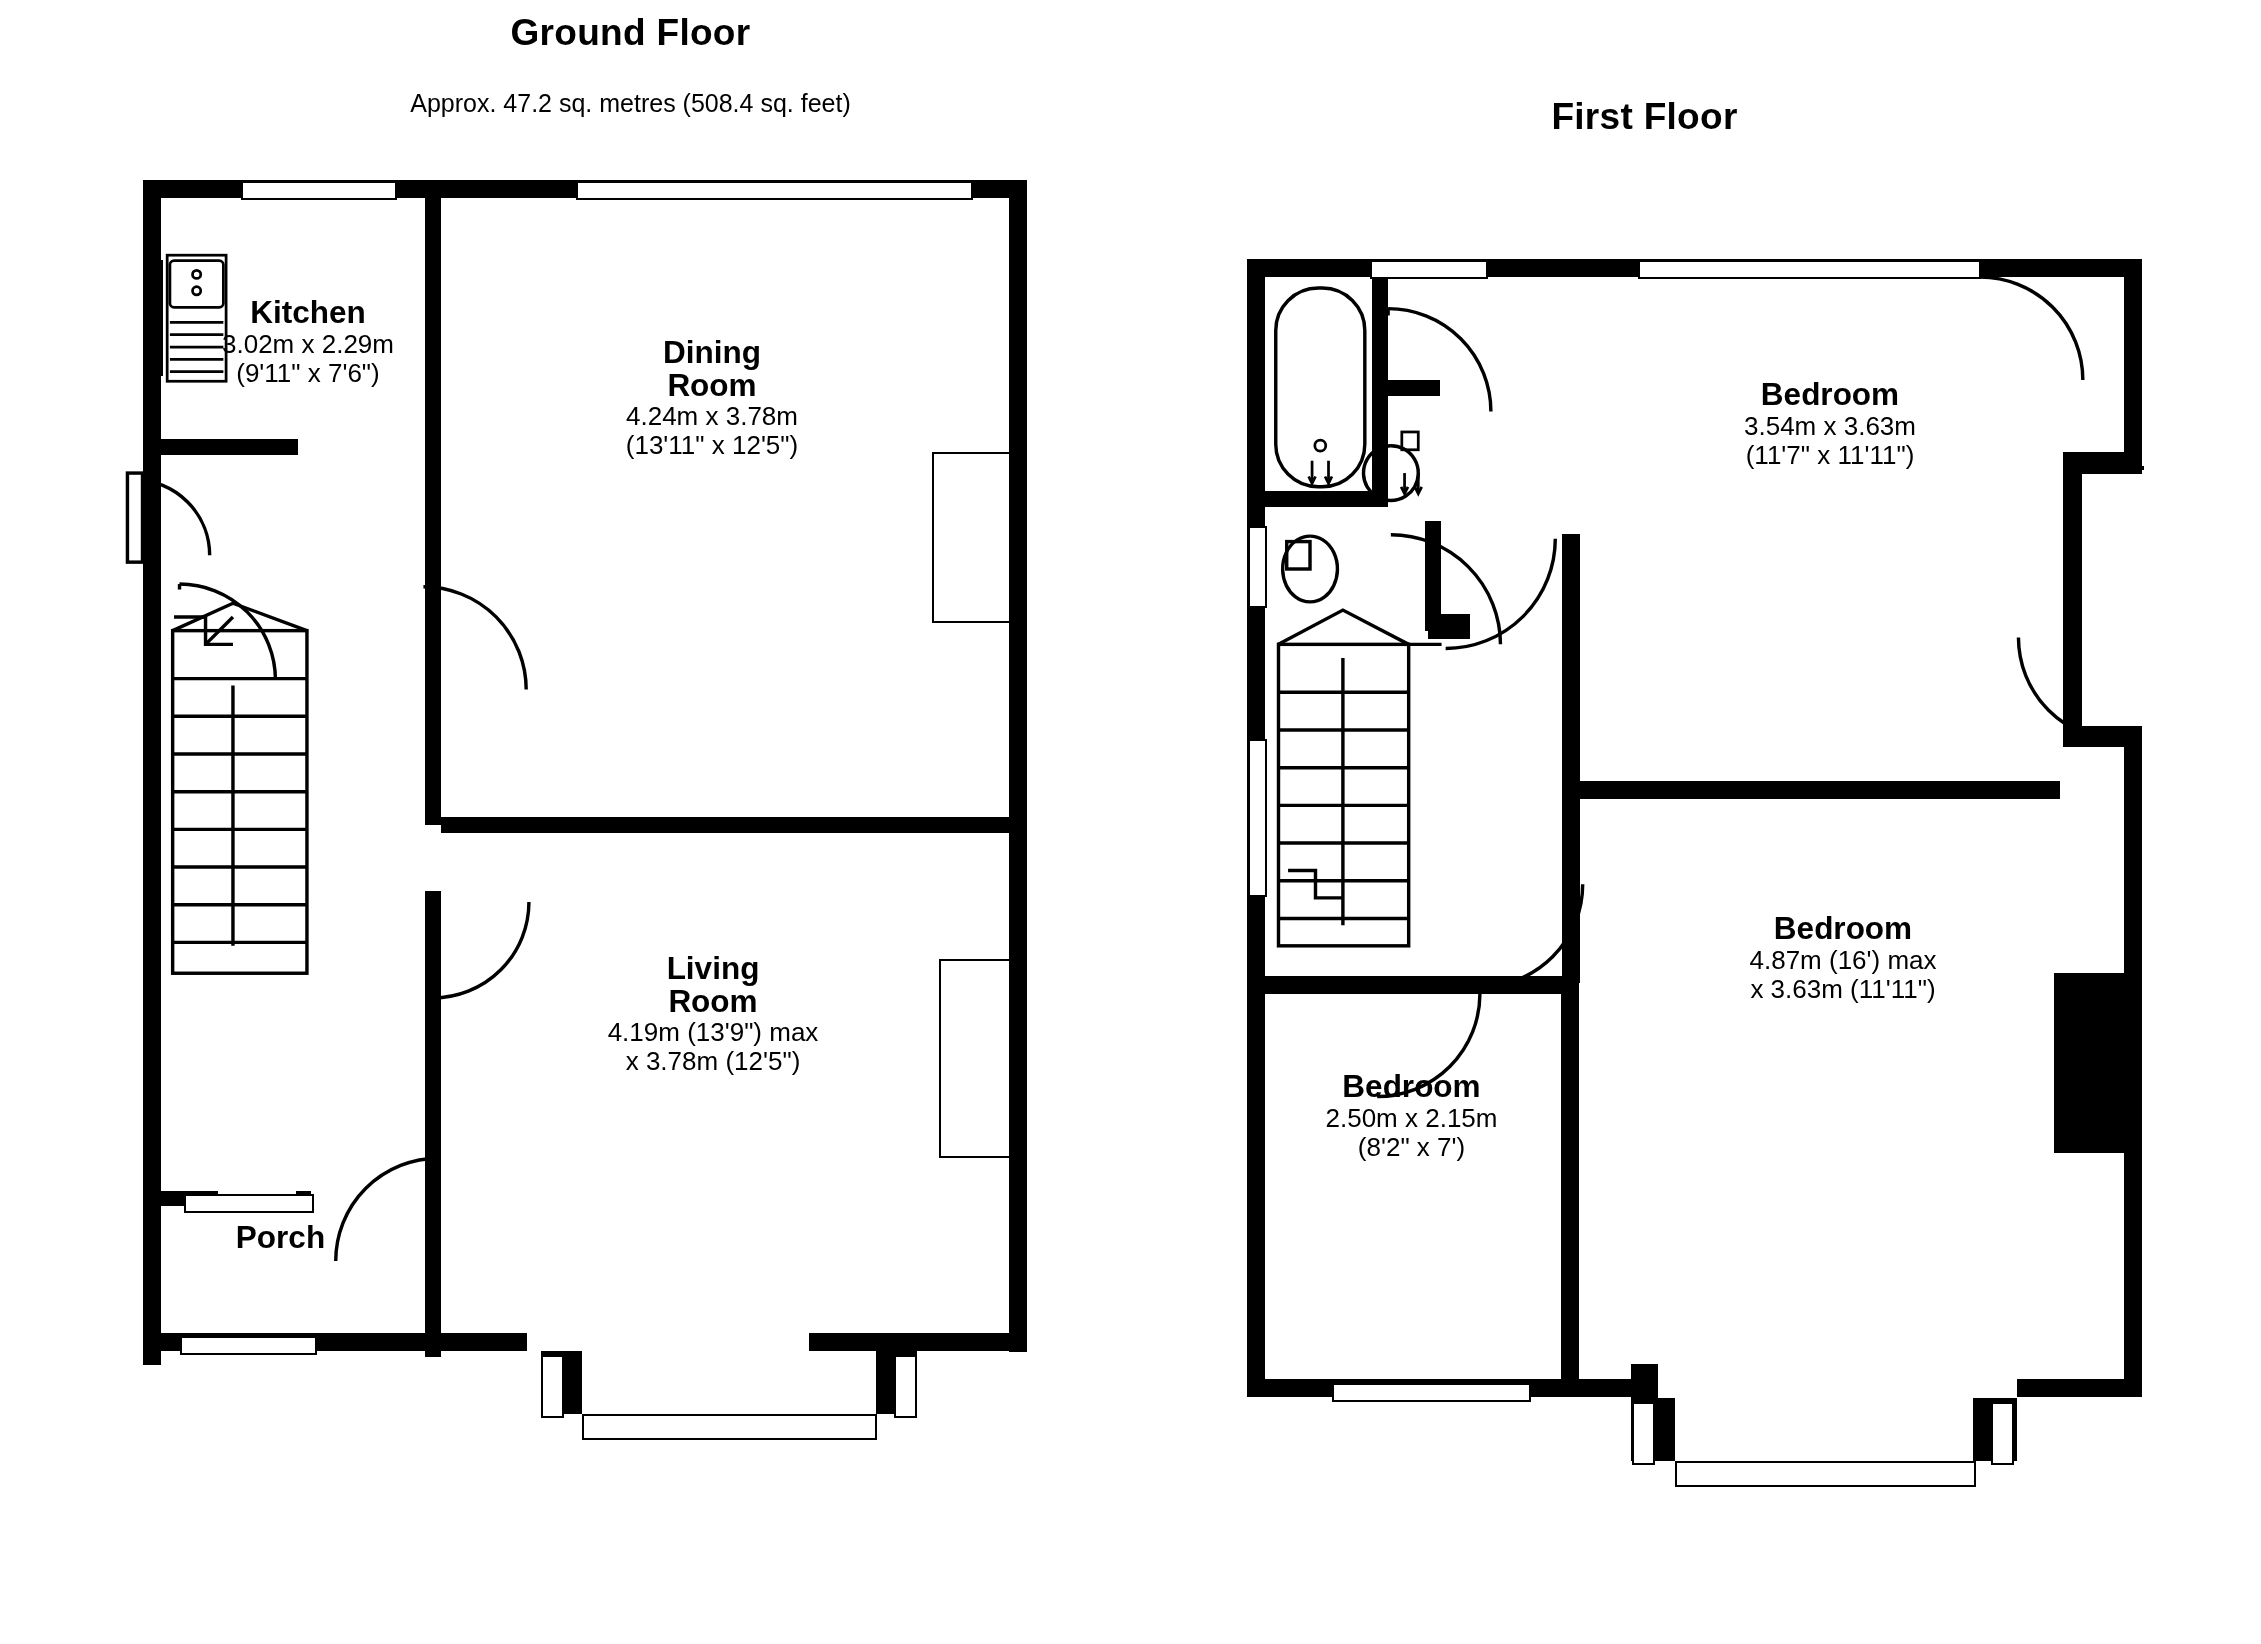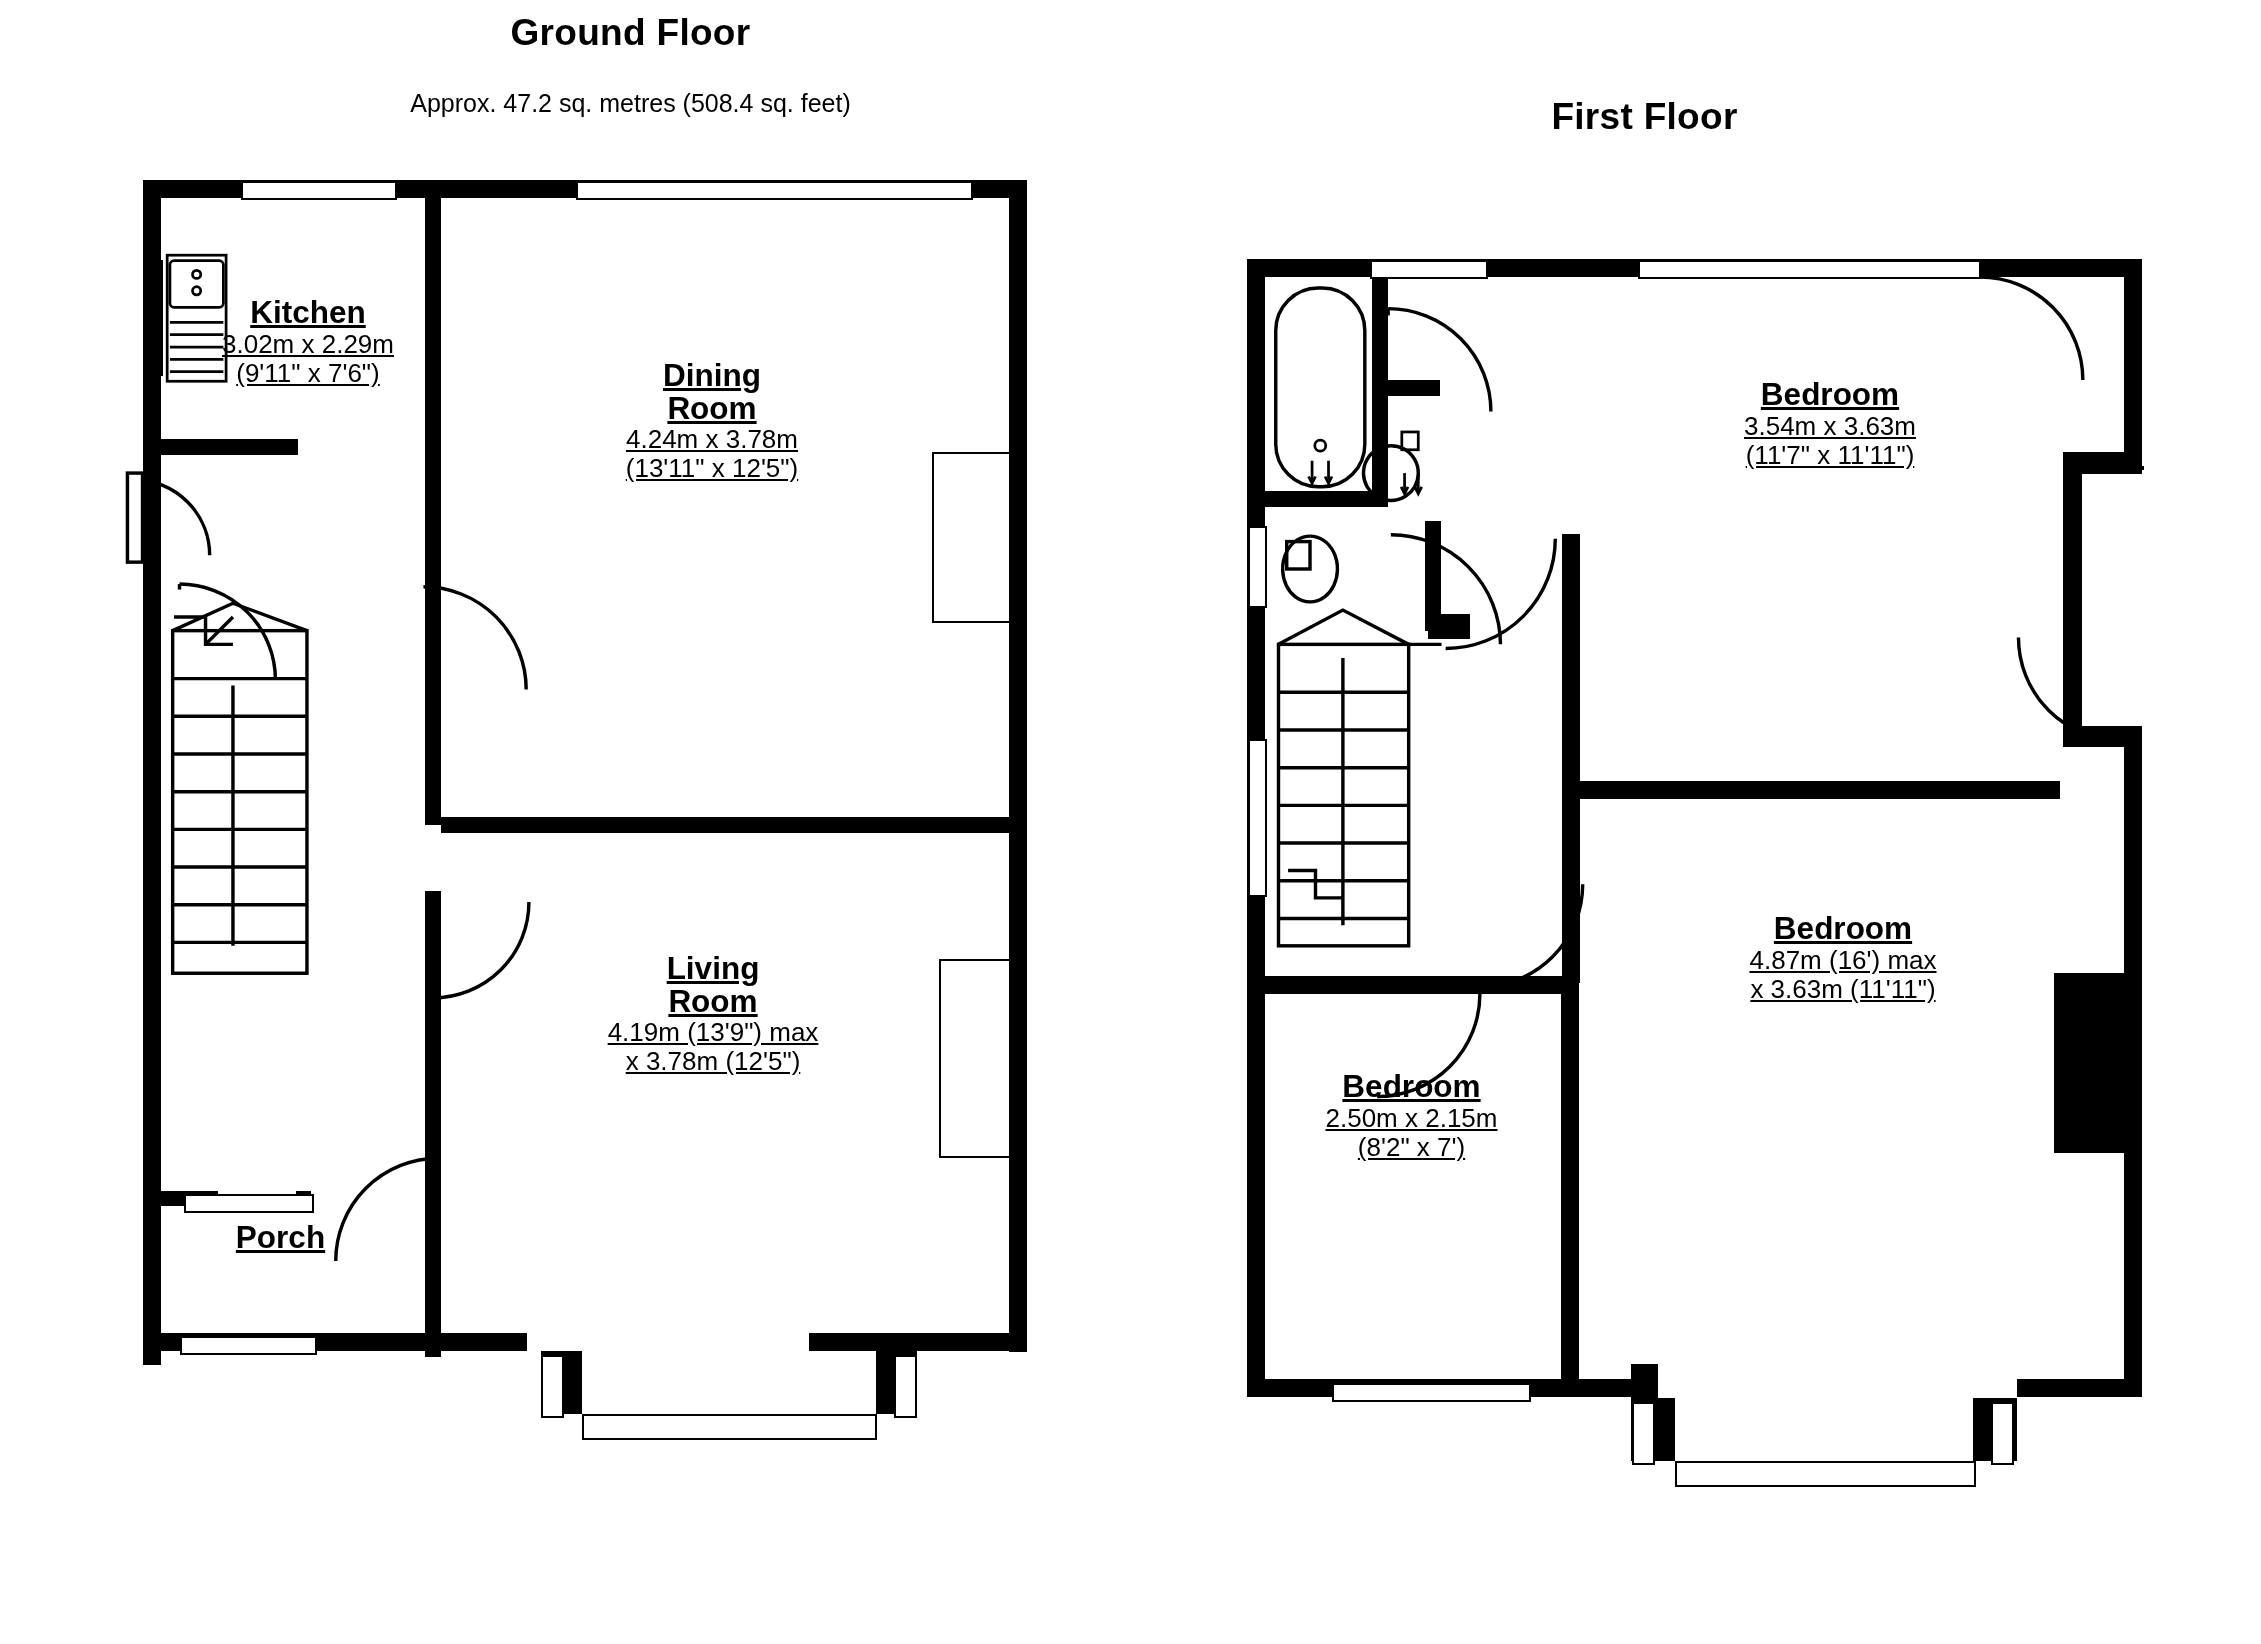--- a/index.html
+++ b/index.html
@@ -44,21 +44,20 @@
     text-align: center;
     font-size: 30px;
     white-space: nowrap;
   }
   
   .room-label {
     position: absolute;
     text-align: center;
     white-space: nowrap;
     line-height: 1.12;
-    text-decoration: underline;
   }
   .room-label .rname {
     font-weight: bold;
     font-size: 31.5px;
     display: block;
   }
   .room-label .rname.two-line {
     line-height: 1.05;
   }
   .room-label .rdim {
@@ -285,21 +284,21 @@
       </g>
     </g>
   </svg>
 
   <div class="room-label" style="left:164px; top:295px; width:288px;">
     <span class="rname">Kitchen</span>
     <span class="rdim">3.02m x 2.29m</span>
     <span class="rdim">(9'11" x 7'6")</span>
   </div>
 
-  <div class="room-label" style="left:534px; top:336px; width:356px;margin-top:23px;">
+  <div class="room-label" style="left:534px; top:336px; width:356px;">
     <span class="rname two-line">Dining</span>
     <span class="rname two-line">Room</span>
     <span class="rdim">4.24m x 3.78m</span>
     <span class="rdim">(13'11" x 12'5")</span>
   </div>
 
   <div class="room-label" style="left:521px; top:952px; width:384px;">
     <span class="rname two-line">Living</span>
     <span class="rname two-line">Room</span>
     <span class="rdim">4.19m (13'9") max</span>

